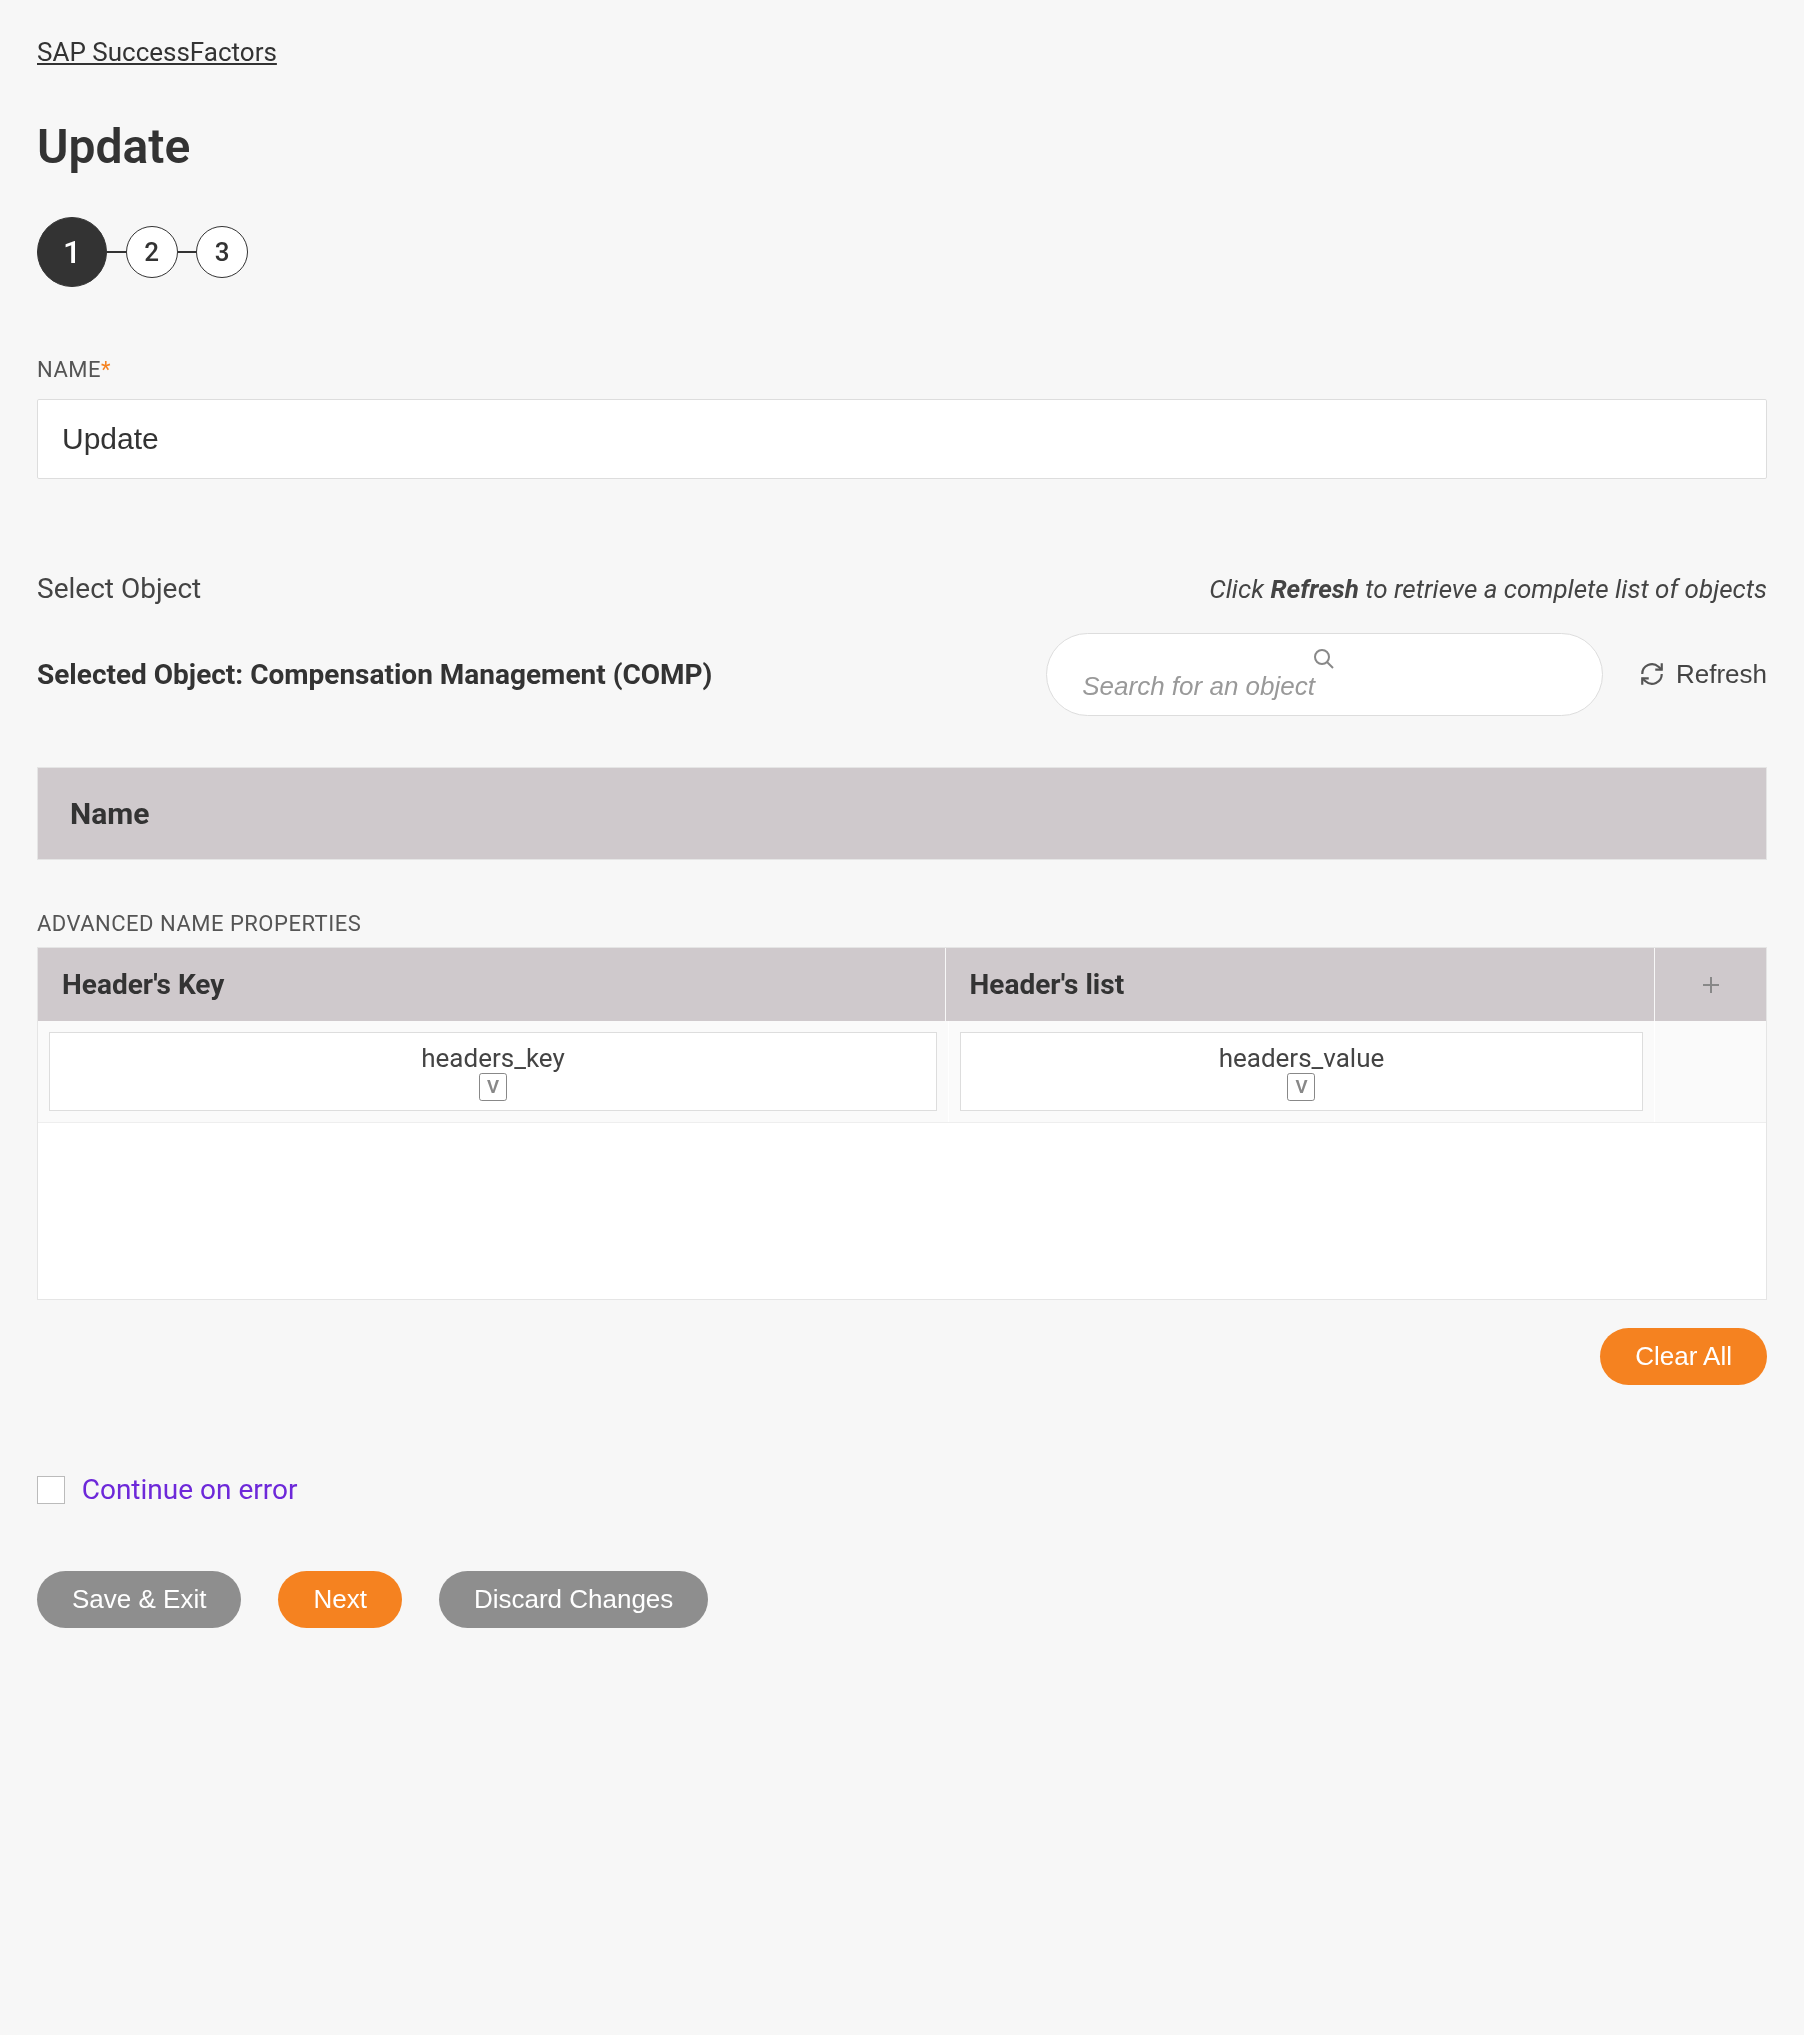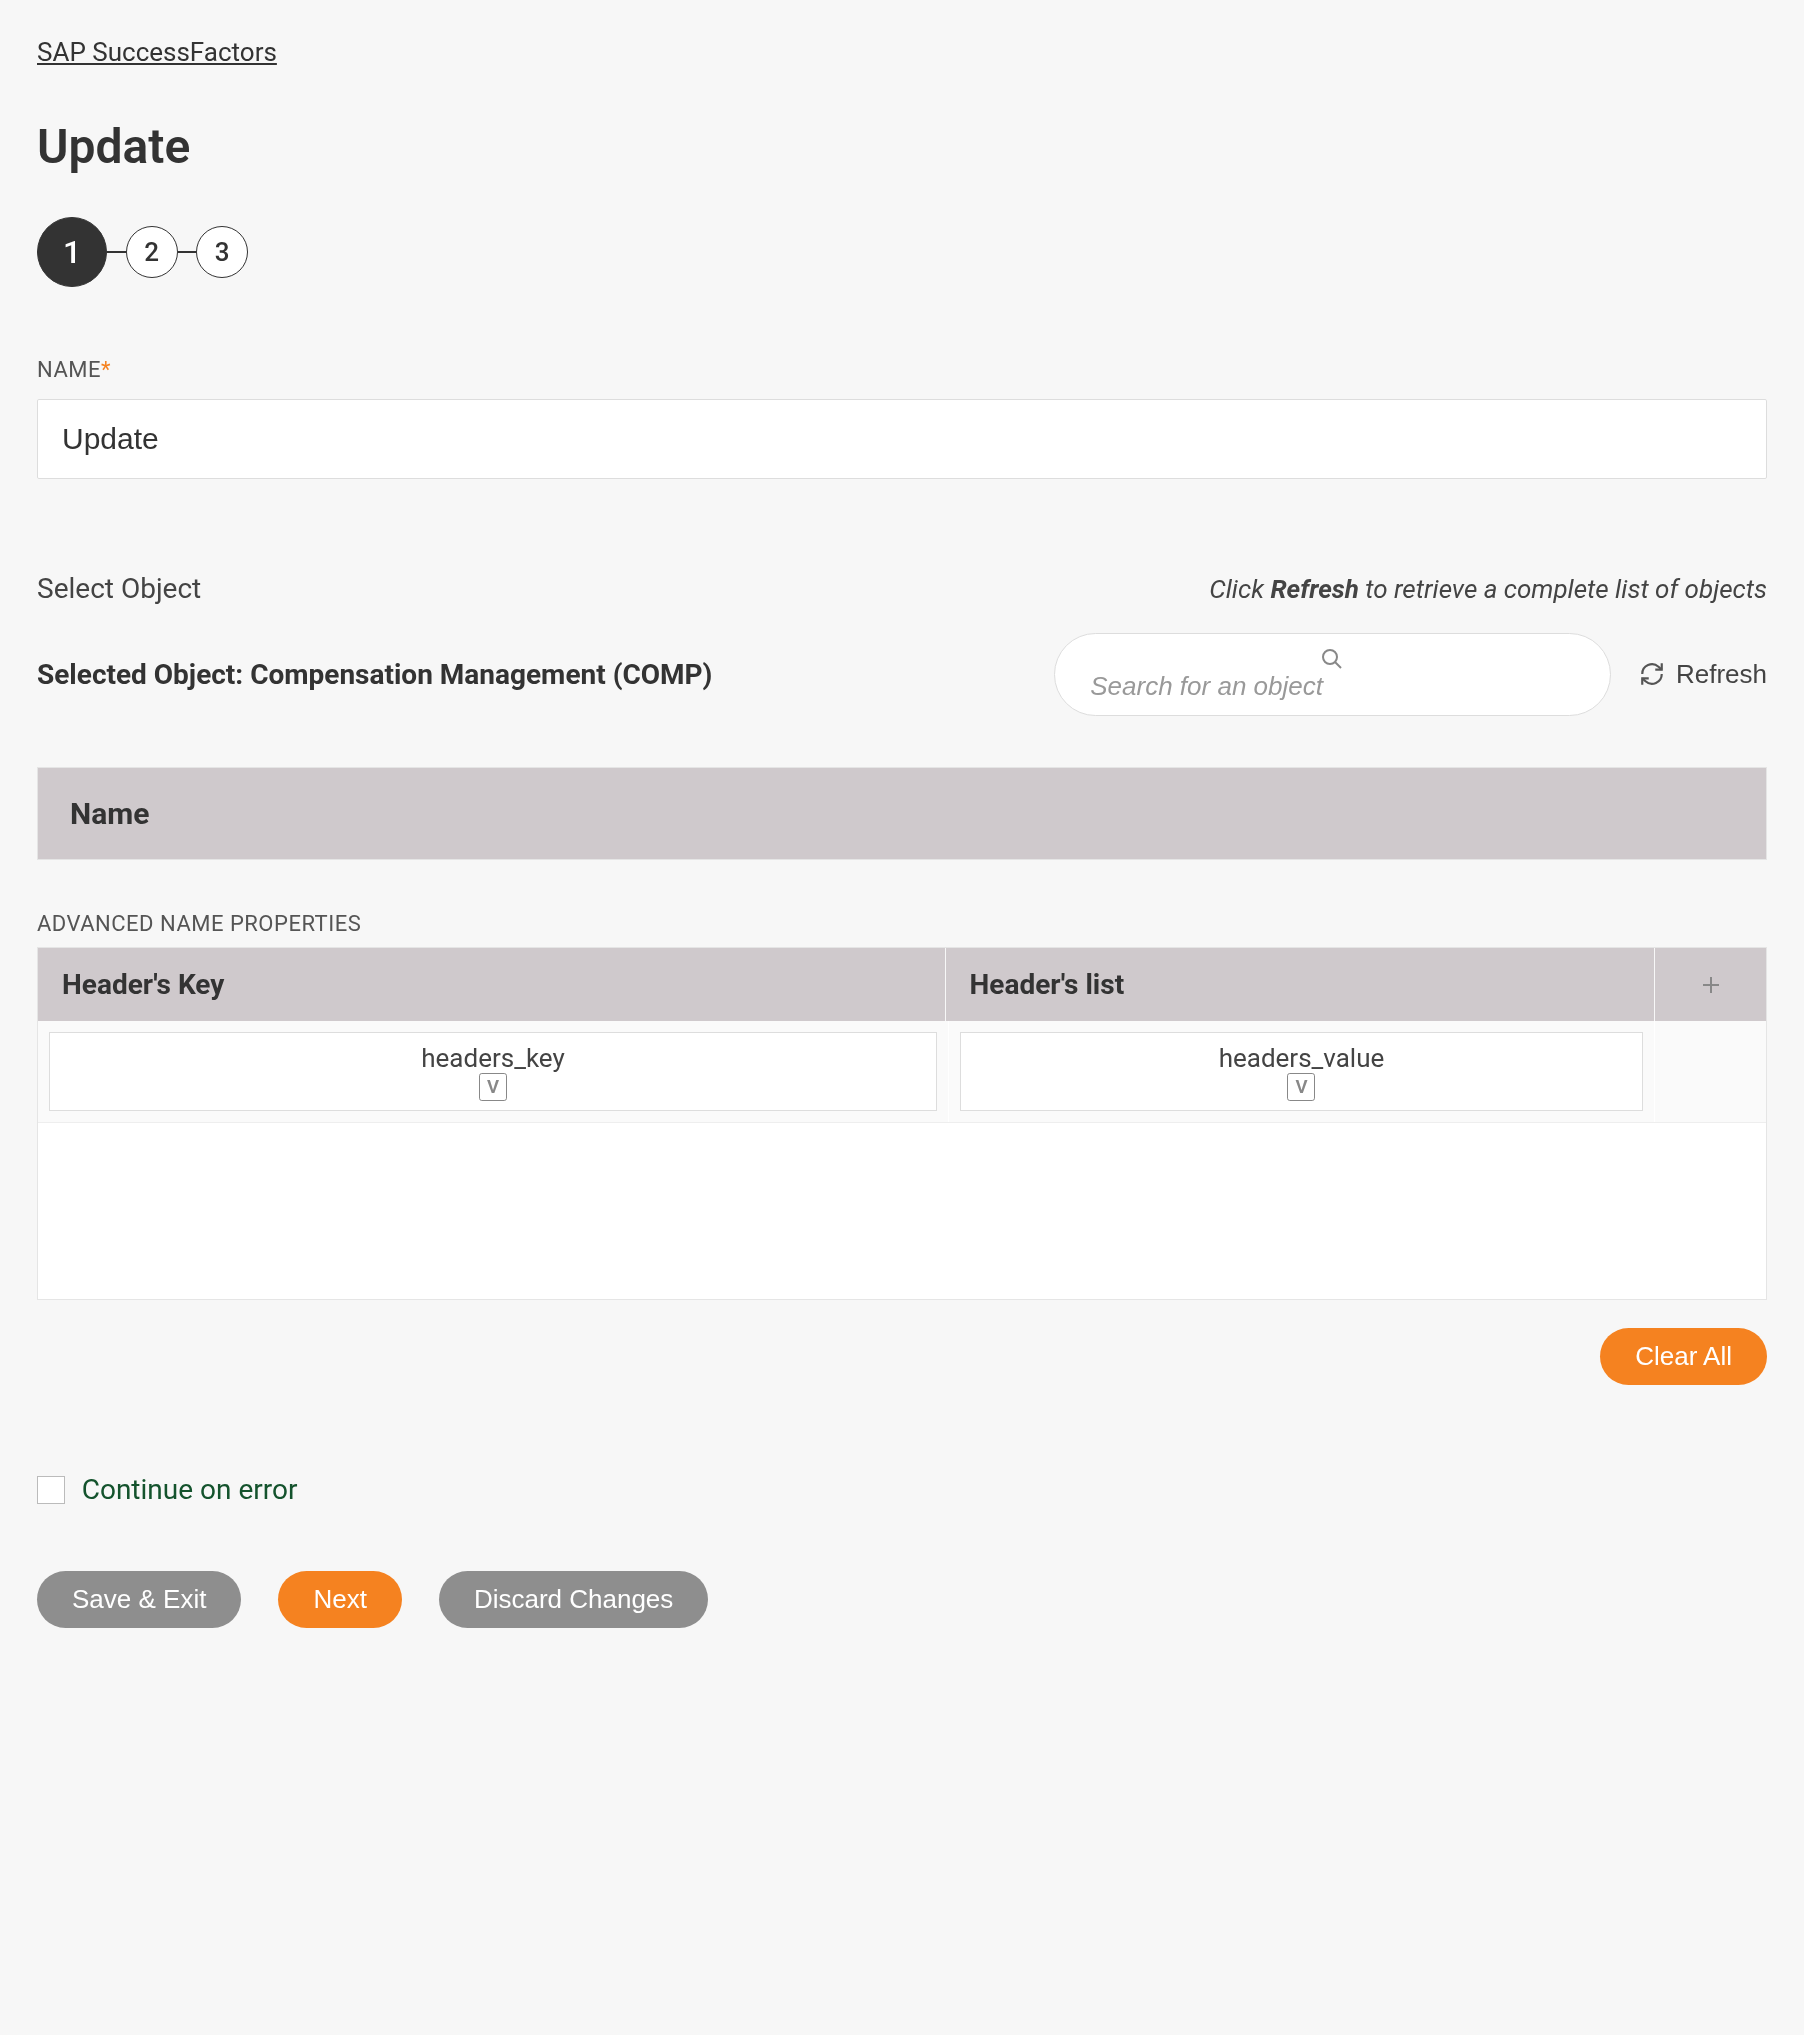--- a/index.html
+++ b/index.html
@@ -74,21 +74,21 @@
     align-items: baseline;
     margin-top: 93px;
   }
   .select-label { font-size: 28px; color: #444; }
   .hint { font-style: italic; font-size: 26px; color: #444; }
   .hint b { font-style: italic; font-weight: 700; }
   .selected-row {
     display: flex;
     align-items: center;
     margin-top: 28px;
-    gap: 28px;
+    gap: 36px;
   }
   .selected-text {
     font-weight: 700;
     font-size: 28px;
     color: #333;
     flex: 1;
   }
   .search-wrap {
     position: relative;
     display: flex;
@@ -255,21 +255,21 @@
     text-align: right;
   }
   .btn.orange { background: #f58220; }
   .btn.grey { background: #8e8e8e; }
   .check-row {
     display: flex;
     align-items: center;
     gap: 16.7px;
     margin-top: 88px;
     font-size: 28px;
-    color: #14532d;
+    color: #6d28d9;
   }
   .checkbox {
     width: 28px;
     height: 28px;
     border: 1.9px solid #bbb;
     background: #fff;
   }
   .action-row {
     display: flex;
     gap: 37px;

